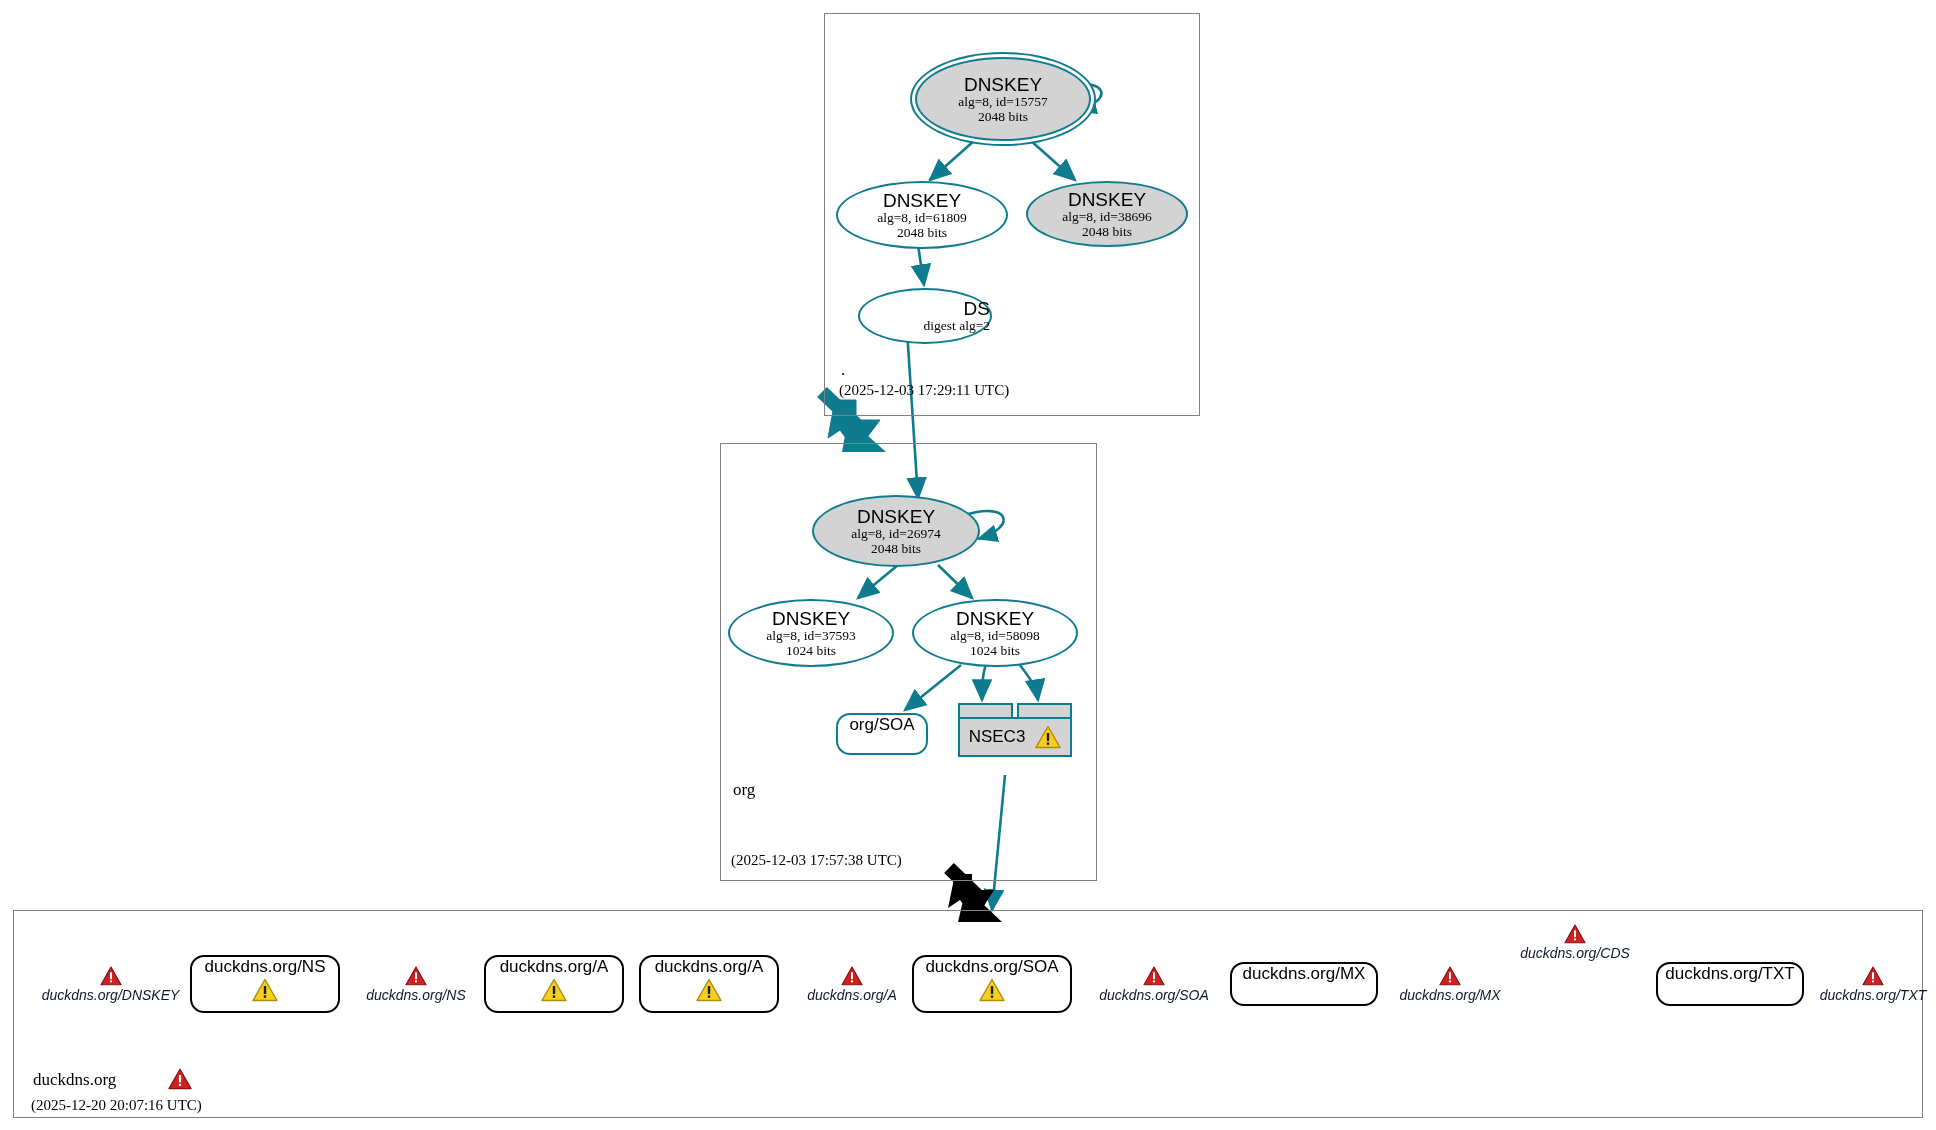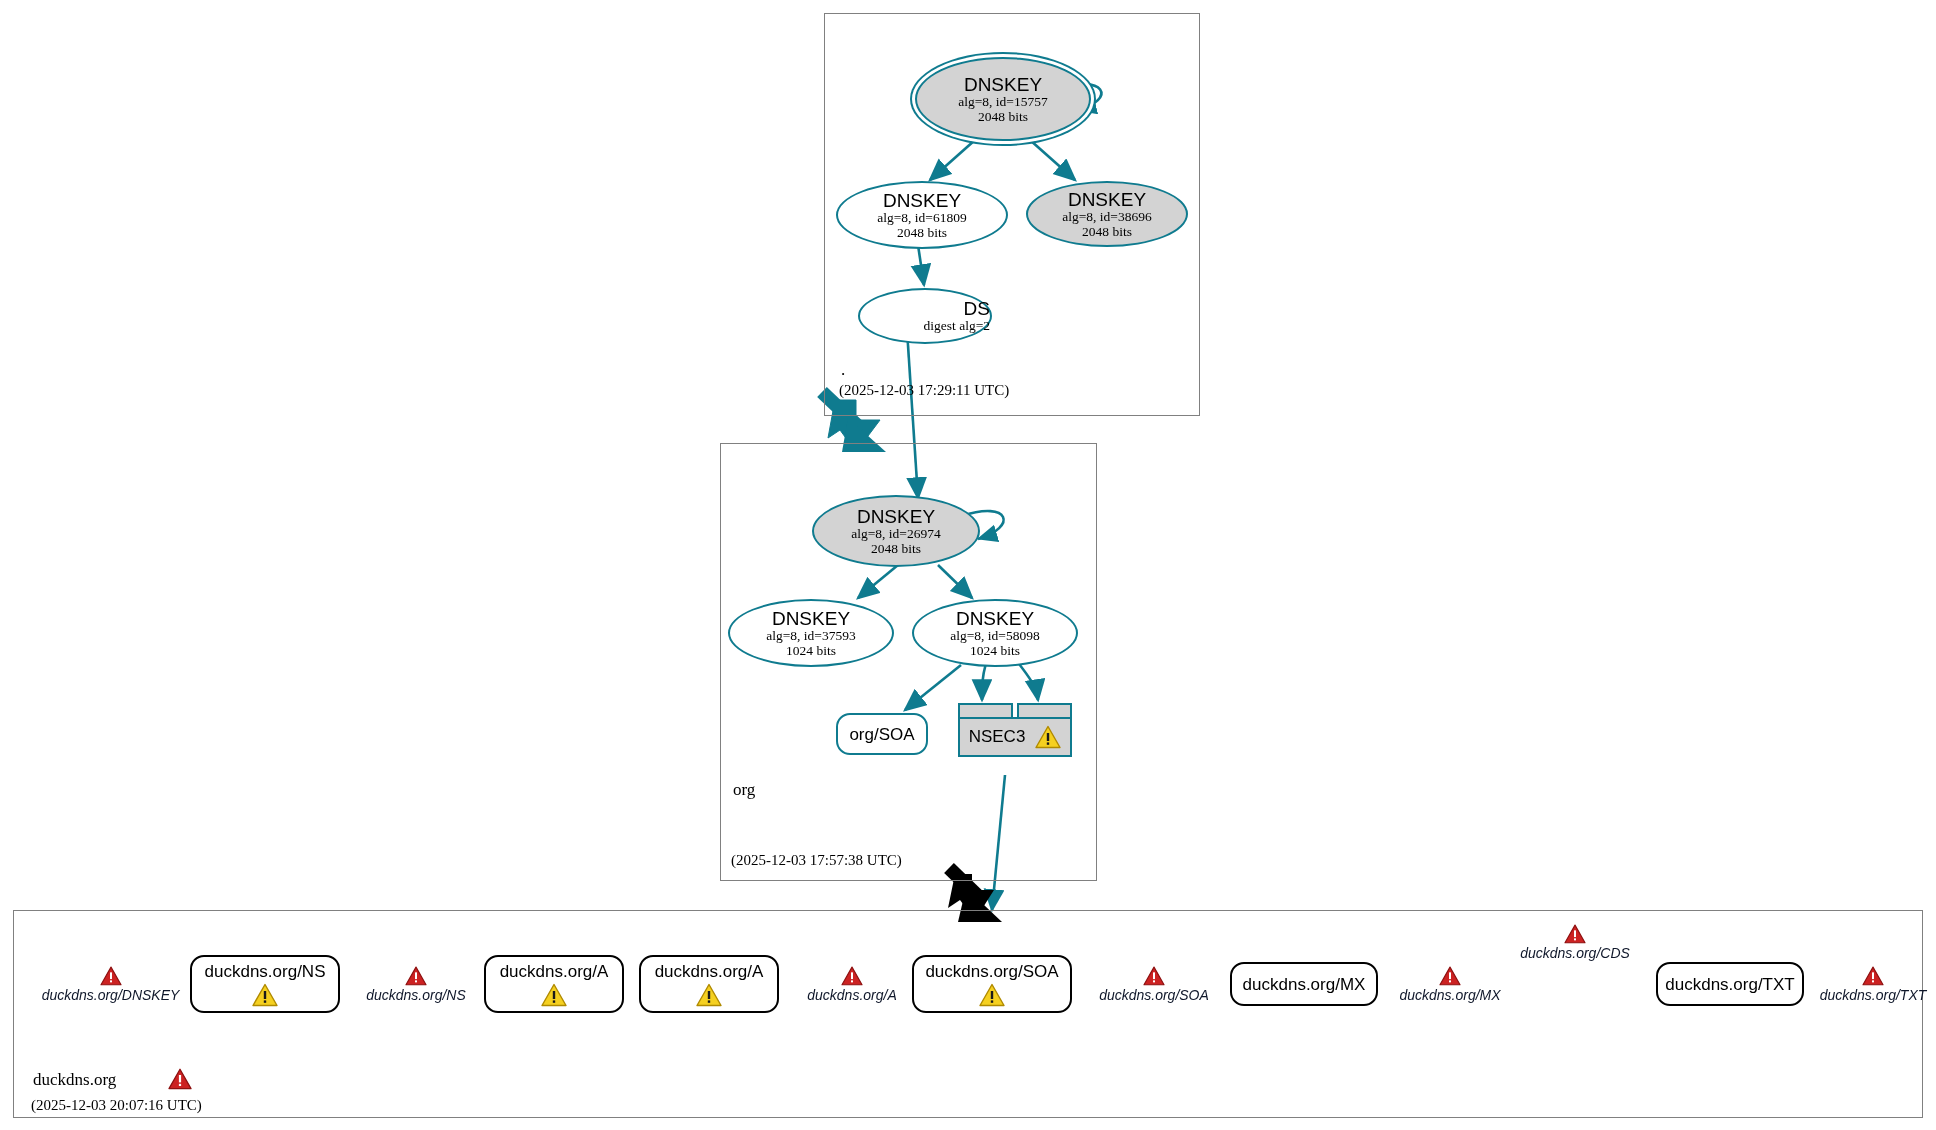--- a/index.html
+++ b/index.html
@@ -79,21 +79,21 @@
   
   .rrset {
     position: absolute;
     box-sizing: border-box;
     border: 2.5px solid #000000;
     border-radius: 14px;
     background: #ffffff;
     display: flex;
     flex-direction: column;
     align-items: center;
-    justify-content: center;
+    justify-content: flex-start;
   }
   .rrset.secure {
     border-color: #0f7b8f;
   }
   .rrset .label {
     font-family: "Liberation Sans", sans-serif;
     font-size: 17px;
     line-height: 19px;
     white-space: nowrap;
     color: #000000;
@@ -301,21 +301,21 @@
   </div>
 
   <div class="zone-box" style="left:13px; top:910px; width:1910px; height:208px;"></div>
 
   <div class="zone-label zone-name" style="left:33px; top:1070px;">duckdns.org</div>
   <svg class="tri tri-err" viewBox="0 0 24 22" style="position:absolute; left:168px; top:1068px; width:24px; height:22px;">
     <path d="M12 1.2 L23 20.6 L1 20.6 Z" fill="#cc2222" stroke="#8e1111" stroke-width="1.3" stroke-linejoin="round"></path>
     <rect x="10.9" y="7" width="2.2" height="7.4" fill="#ffffff"></rect>
     <rect x="10.9" y="15.8" width="2.2" height="2.2" fill="#ffffff"></rect>
   </svg>
-  <div class="zone-label zone-time" style="left:31px; top:1097px;">(2025-12-03 20:07:16 UTC)</div>
+  <div class="zone-label zone-time" style="left:31px; top:1097px;">(2025-12-20 20:07:16 UTC)</div>
 
   <div class="errnode" style="left:28px; top:966px; width:165px;">
     <svg class="tri tri-err-sm" viewBox="0 0 24 22">
       <path d="M12 1.2 L23 20.6 L1 20.6 Z" fill="#cc2222" stroke="#8e1111" stroke-width="1.3" stroke-linejoin="round"></path>
       <rect x="10.9" y="7" width="2.2" height="7.4" fill="#ffffff"></rect>
       <rect x="10.9" y="15.8" width="2.2" height="2.2" fill="#ffffff"></rect>
     </svg>
     <div class="etext">duckdns.org/DNSKEY</div>
   </div>
 

